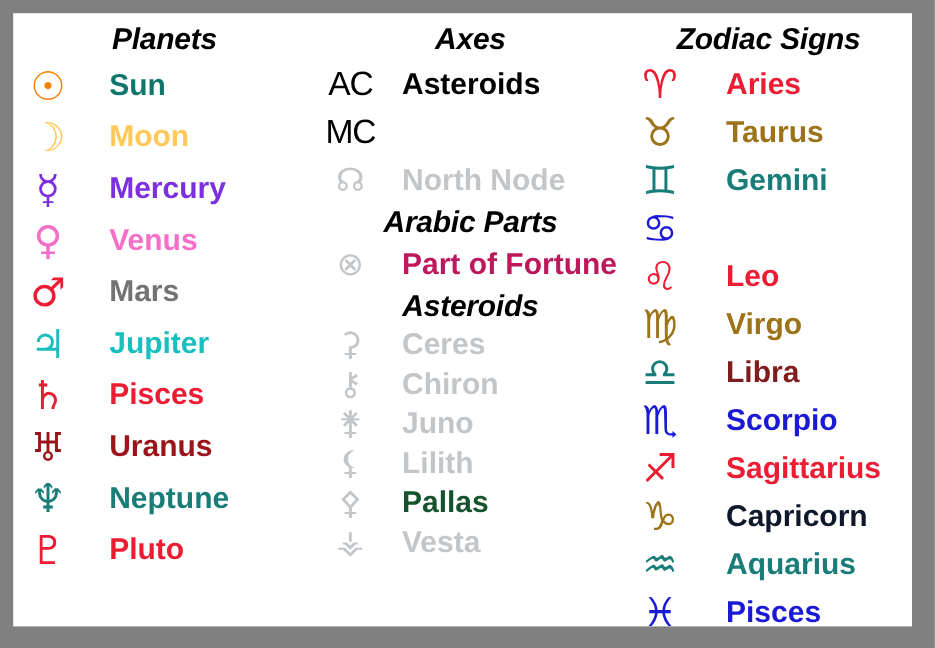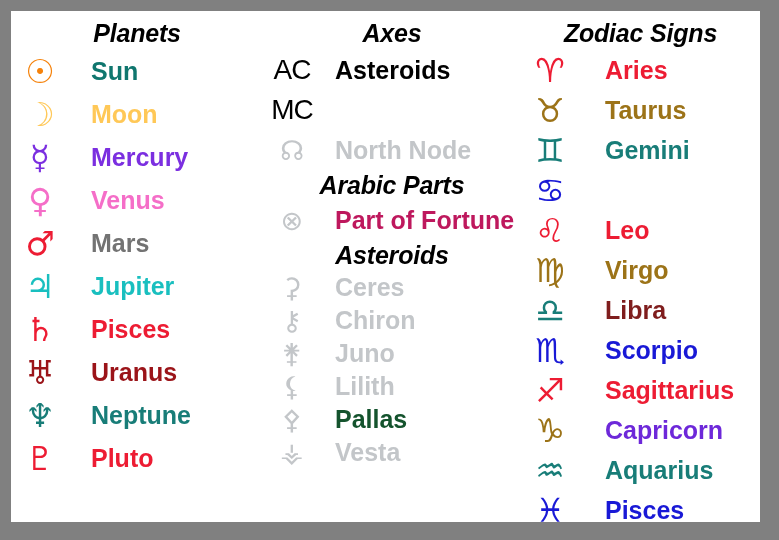--- a/index.html
+++ b/index.html
@@ -237,21 +237,21 @@
           <div class="legend-row compact">
             <div class="glyph" style="color: rgb(25, 25, 214);">♏</div>
             <div class="label" style="color: rgb(25, 25, 214);">Scorpio</div>
           </div>
           <div class="legend-row compact">
             <div class="glyph" style="color: rgb(237, 28, 51);">♐</div>
             <div class="label" style="color: rgb(237, 28, 51);">Sagittarius</div>
           </div>
           <div class="legend-row compact">
             <div class="glyph" style="color: rgb(156, 115, 24);">♑</div>
-            <div class="label" style="color: #6d28d9;">Capricorn</div>
+            <div class="label" style="color: #0f172a;">Capricorn</div>
           </div>
           <div class="legend-row compact">
             <div class="glyph" style="color: rgb(24, 125, 120);">♒</div>
             <div class="label" style="color: rgb(24, 125, 120);">Aquarius</div>
           </div>
           <div class="legend-row compact">
             <div class="glyph" style="color: rgb(25, 25, 214);">♓</div>
             <div class="label" style="color: rgb(25, 25, 214);">Pisces</div>
           </div>
         </div>

